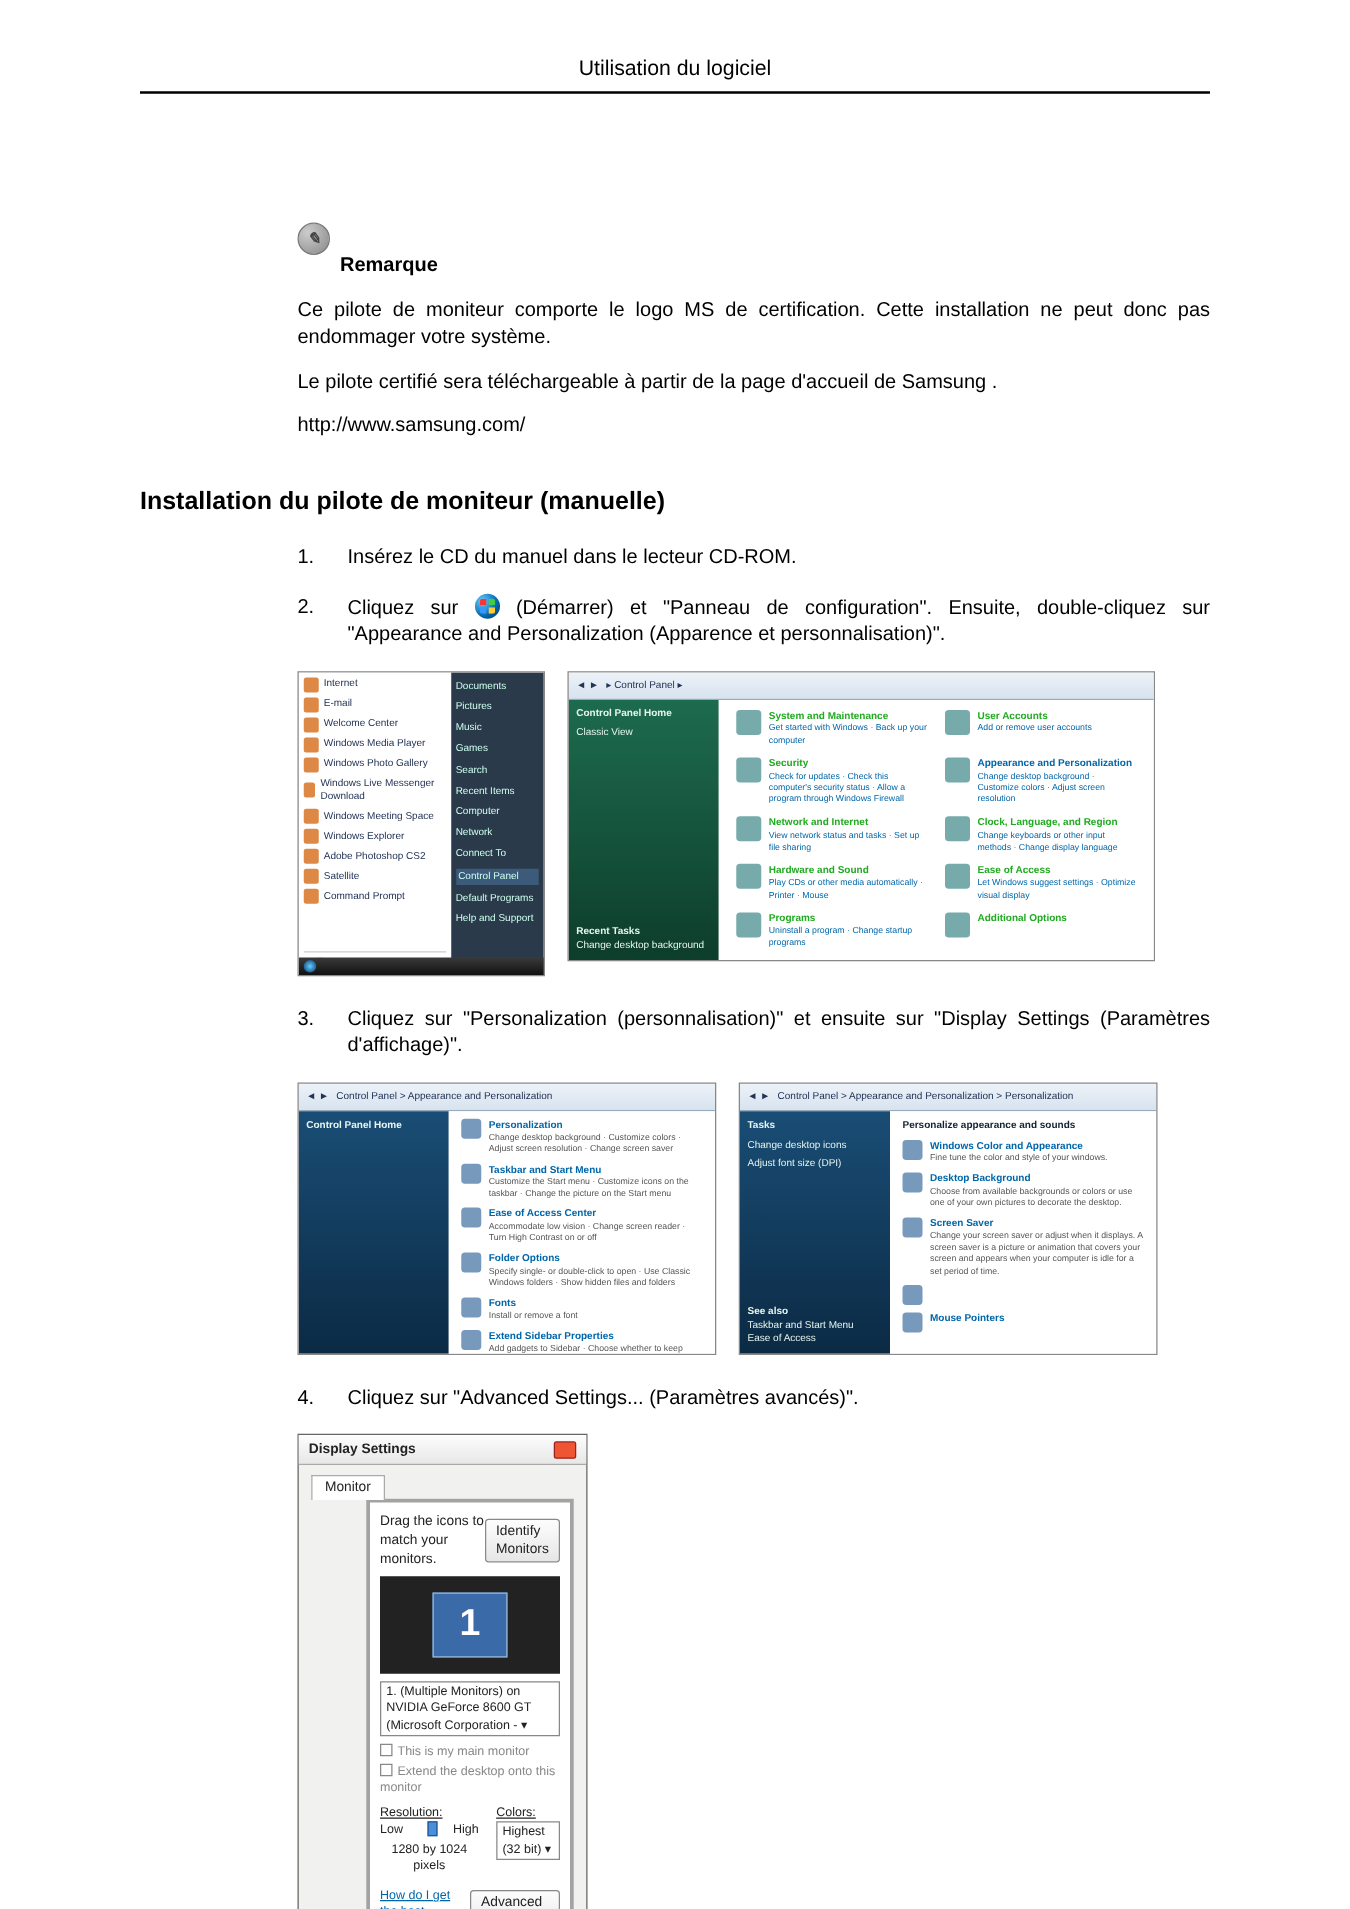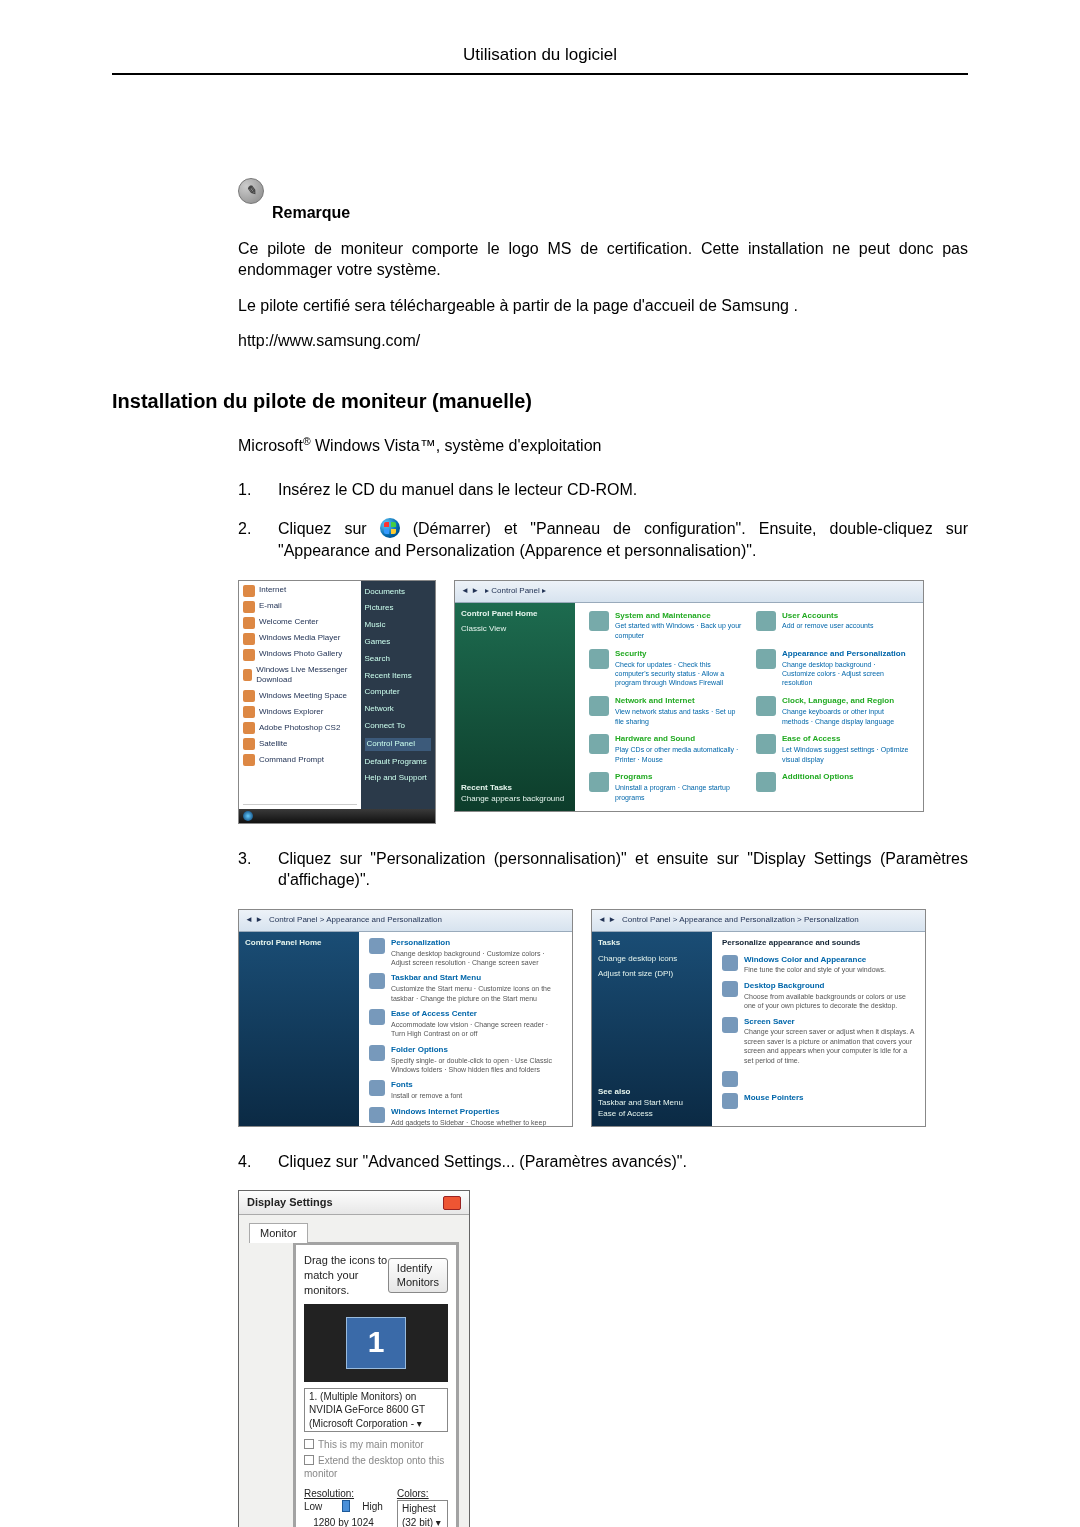--- a/index.html
+++ b/index.html
@@ -229,23 +229,20 @@
     </div>
     <div class="note-body">
       <p>Ce pilote de moniteur comporte le logo MS de certification. Cette installation ne peut donc pas endommager votre système.</p>
       <p>Le pilote certifié sera téléchargeable à partir de la page d'accueil de Samsung .</p>
       <p>http://www.samsung.com/</p>
     </div>
   </div>
 
   <div class="section-heading">Installation du pilote de moniteur (manuelle)</div>
 
-  <p class="os-line">
-    <span>Microsoft</span><sup>®</sup><span> Windows Vista™</span><span>, système d'exploitation</span>
-  </p>
 
   <ol class="steps">
 
     <li>
       <span class="step-num">1.</span>
       <span class="step-body">Insérez le CD du manuel dans le lecteur CD-ROM.</span>
     </li>
 
     <li>
       <span class="step-num">2.</span>
@@ -330,21 +327,21 @@
       <div class="cp-top">
           <span>◄ ►</span> 
           <span>▸ <span>Control Panel</span> ▸</span>
         </div>
       <div class="cp-body">
         <div class="cp-side">
           <div class="cp-side-title">Control Panel Home</div>
           <div>Classic View</div>
           <div style="margin-top:auto;">
             <div style="font-weight:bold;">Recent Tasks</div>
-            <div>Change appears background</div>
+            <div>Change desktop background</div>
           </div>
         </div>
         <div class="cp-main">
           <div class="cp-cat">
               <div class="cp-cat-ico"></div>
               <div>
                 <div class="cp-cat-title">System and Maintenance</div>
                 <div class="cp-cat-sub">Get started with Windows · Back up your computer</div>
               </div>
             </div>
@@ -466,21 +463,21 @@
           <div class="ap-item">
               <div class="ap-item-ico"></div>
               <div>
                 <div class="ap-item-title">Fonts</div>
                 <div class="ap-item-sub">Install or remove a font</div>
               </div>
             </div>
           <div class="ap-item">
               <div class="ap-item-ico"></div>
               <div>
-                <div class="ap-item-title">Windows Internet Properties</div>
+                <div class="ap-item-title">Extend Sidebar Properties</div>
                 <div class="ap-item-sub">Add gadgets to Sidebar · Choose whether to keep Sidebar on top of other windows</div>
               </div>
             </div>
         </div>
       </div>
     </div>
 
     <div class="shot ap-panel">
       <div class="cp-top">
           <span>◄ ►</span> 

